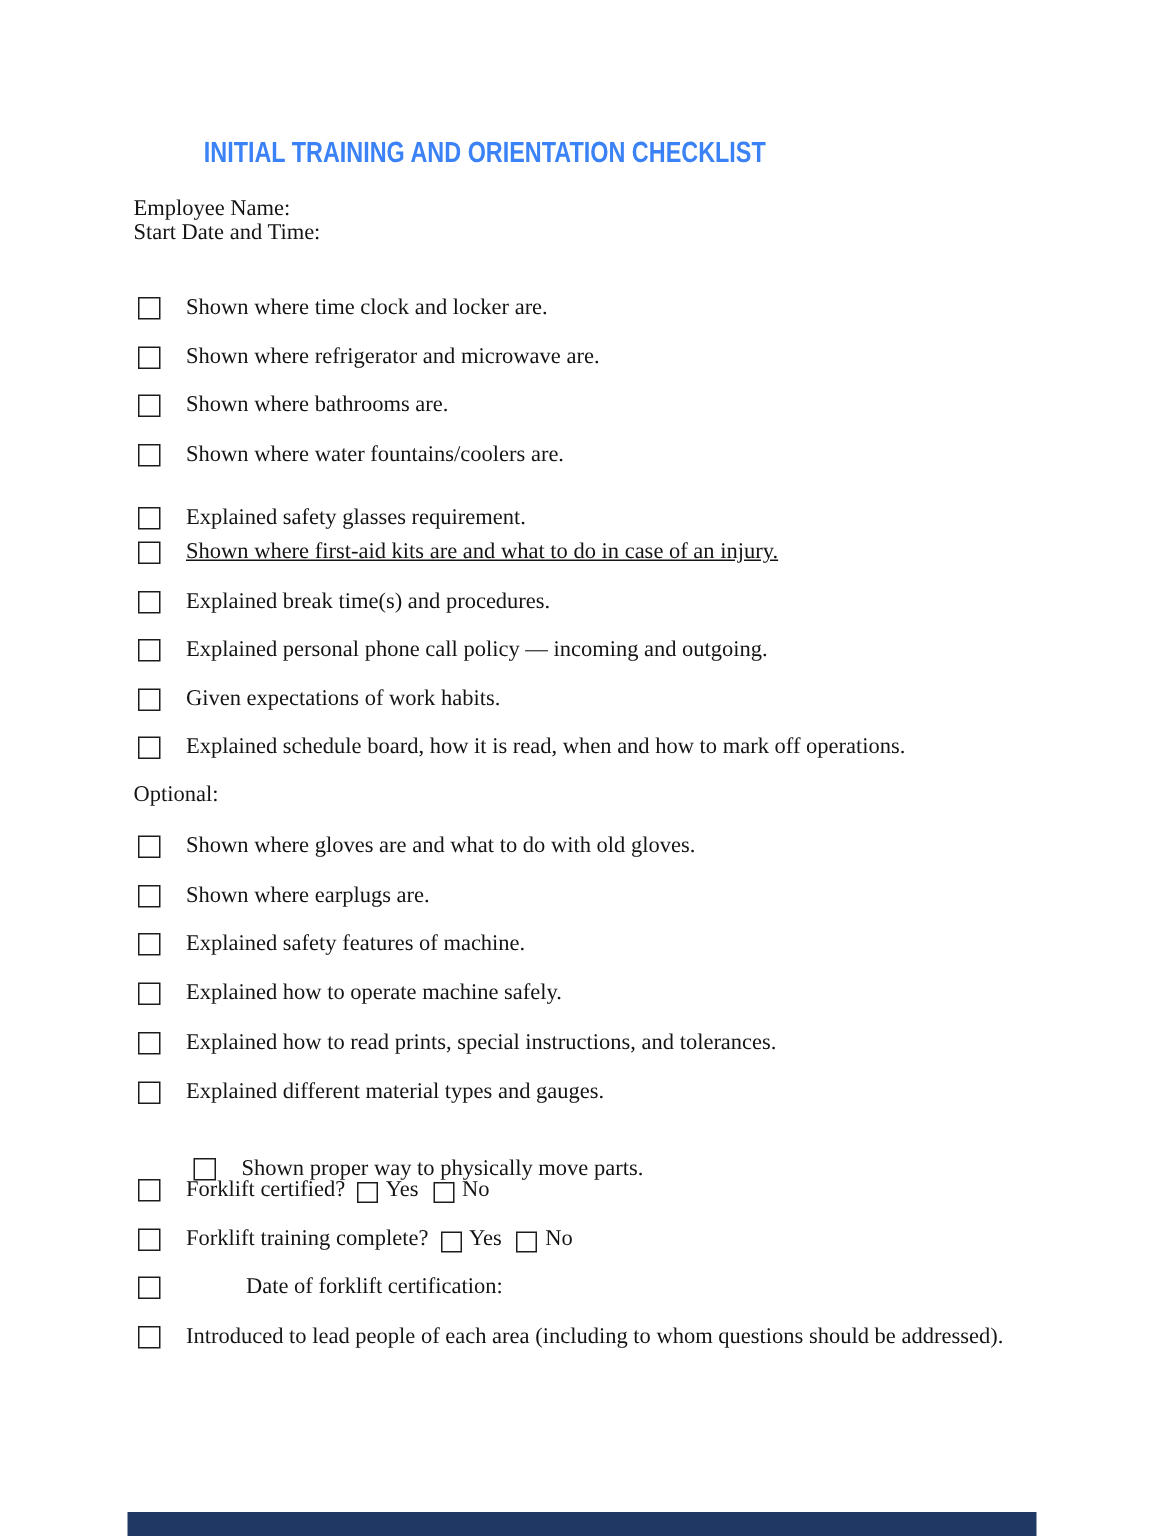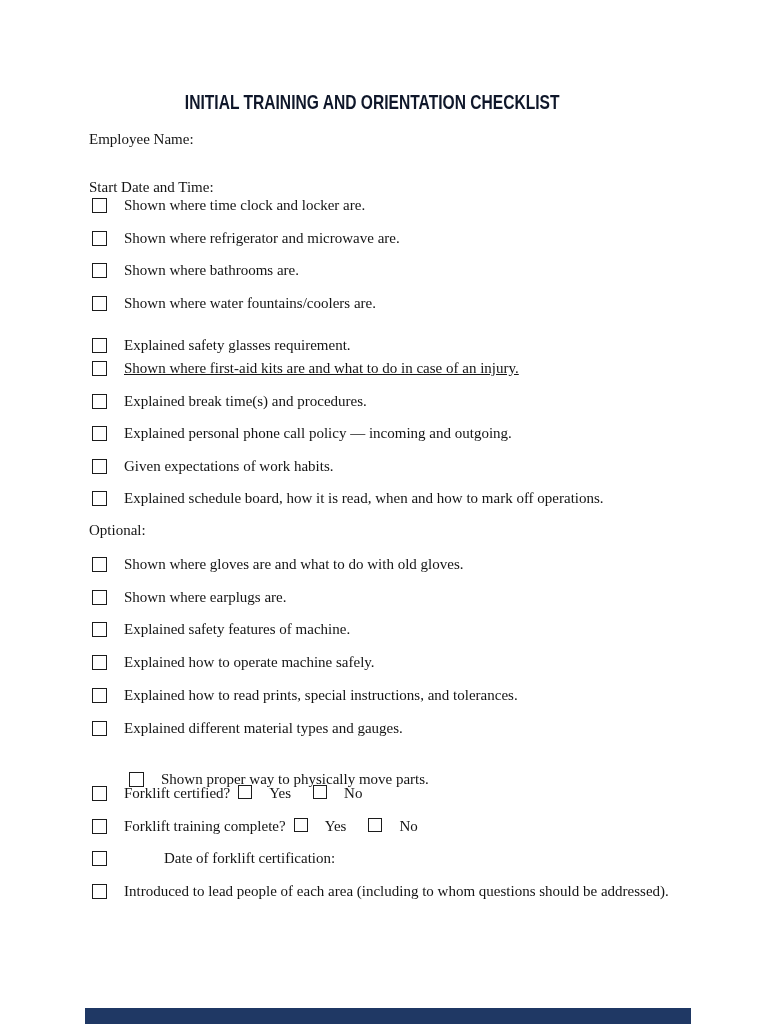--- a/index.html
+++ b/index.html
@@ -6,42 +6,42 @@
   .page{
     position:relative;
     width:770px;height:1024px;
     background:#ffffff;
     overflow:hidden;
     font-family:"Liberation Serif", serif;
     color:#141414;
   }
   .title{
     position:absolute;top:92px;left:89px;width:567px;
-    text-align:center;white-space:nowrap;
+    text-align:left;white-space:nowrap;
     font-family:"Liberation Sans", sans-serif;
-    font-weight:700;font-size:19.5px;line-height:20px;color:#0f172a;
+    font-weight:700;font-size:19.5px;line-height:20px;color:#3b82f6;
   }
   .title-inner{display:inline-block;transform:scaleX(0.80);transform-origin:50% 50%;}
   .plabel{position:absolute;left:89px;font-size:15px;line-height:17px;white-space:nowrap;}
   .emp{top:131px}
-  .start{top:179px}
+  .start{top:147px}
   .optional{top:522px}
   .row{
     position:absolute;left:92px;
     display:flex;align-items:flex-start;
     white-space:nowrap;font-size:15px;line-height:17px;
   }
   .cb{
     box-sizing:border-box;
     width:15px;height:15px;
     border:1.7px solid #1c1c1c;background:#ffffff;
     display:inline-block;flex:0 0 auto;margin-top:1px;
   }
   .lbl{margin-left:17px;}
-  .yn-group{display:inline-flex;align-items:flex-start;margin-left:8px;gap:12px;}
+  .yn-group{display:inline-flex;align-items:flex-end;margin-left:8px;}
   .yn-group .cb{width:14px;height:14px;margin:0 5px 0 0;}
   .yn-group .cb.nb{margin-left:10px;}
   .footer-bar{position:absolute;left:85px;bottom:0;width:606px;height:16px;}
 </style>
 </head>
 <body>
 
 <div class="page">
   <div class="title">
     <span class="title-inner">INITIAL TRAINING AND ORIENTATION CHECKLIST</span>

